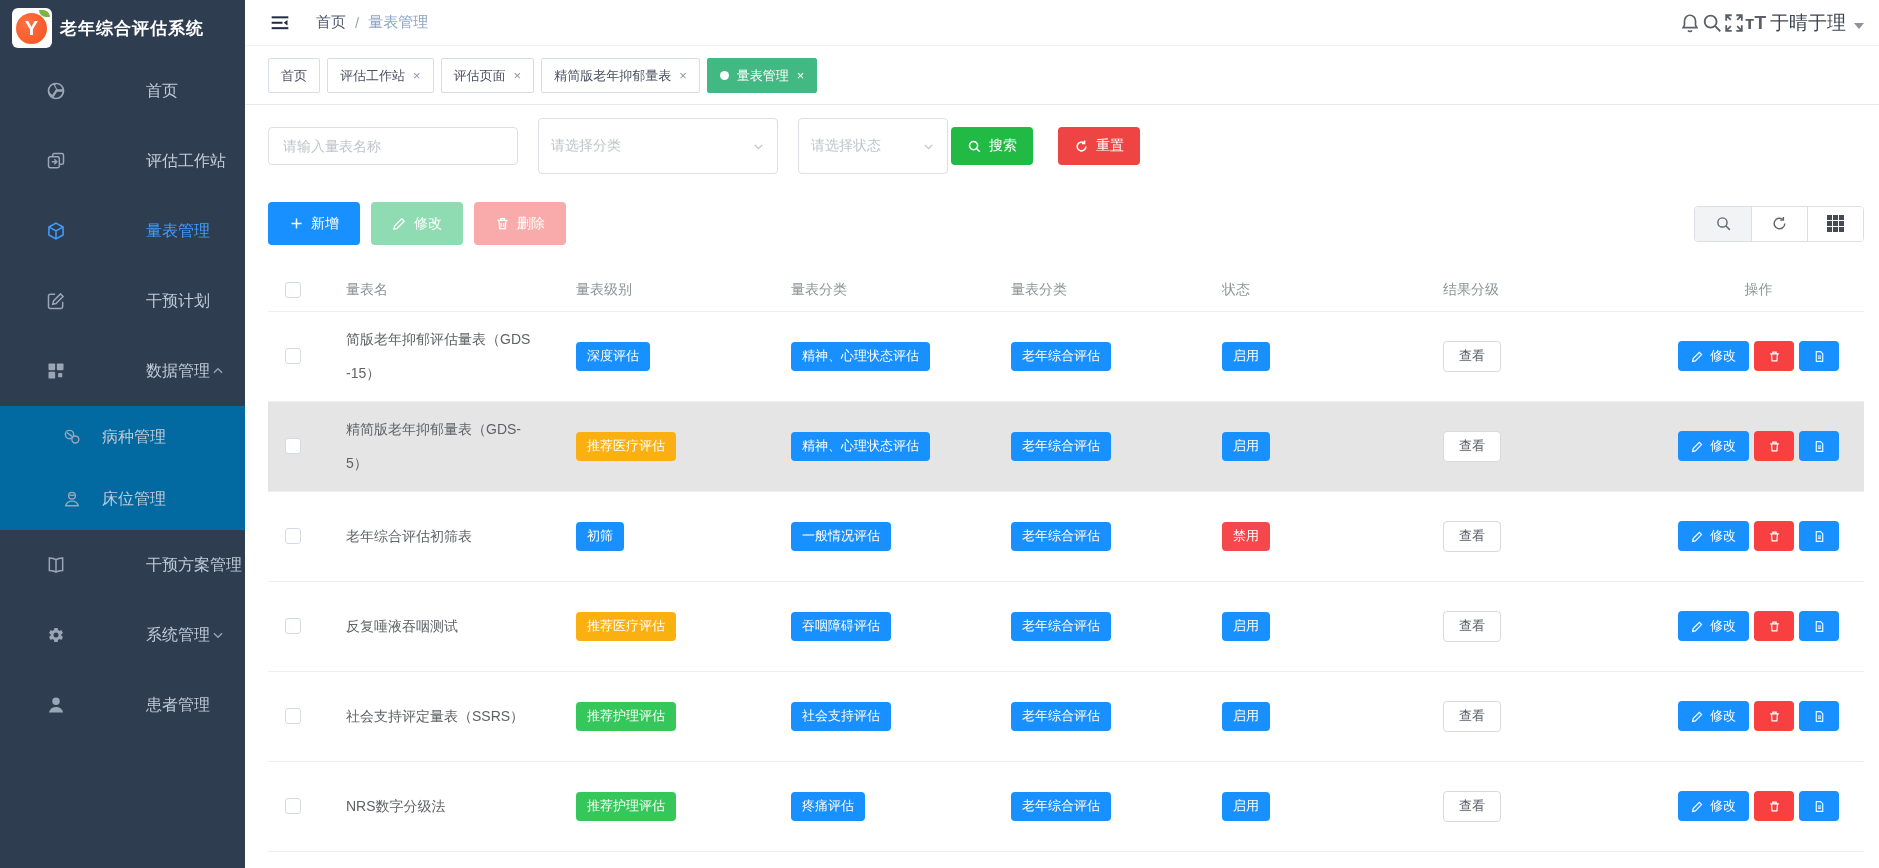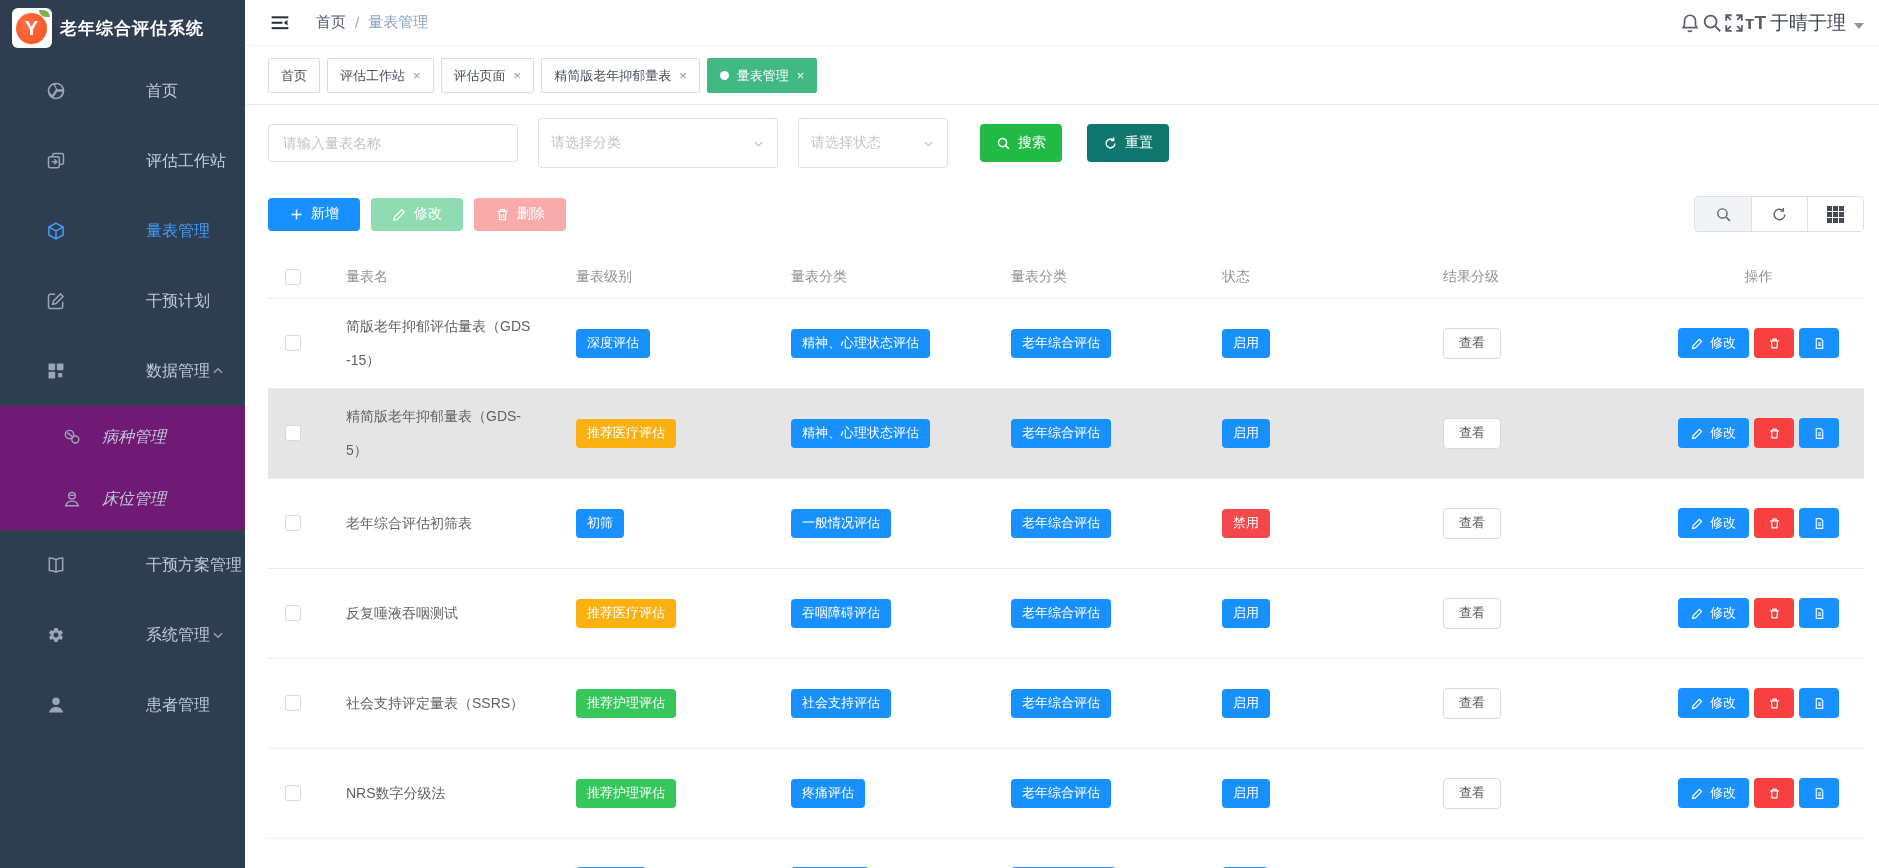--- a/index.html
+++ b/index.html
@@ -19,21 +19,21 @@
   .logo-title { color:#fff; font-size:17px; font-weight:bold; margin-left:8px; letter-spacing:1px; }
 
   .menu { }
   .menu-item { height:70px; display:flex; align-items:center; padding:0 20px 0 46px; cursor:pointer;
     font-size:16px; position:relative; }
   .menu-item .mi-icon { width:20px; height:20px; color:#9aa6b8; flex:0 0 20px; }
   .menu-item .mi-label { margin-left:80px; white-space:nowrap; }
   .menu-item.active { color:#409eff; }
   .menu-item.active .mi-icon { color:#409eff; }
   .menu-item .mi-arrow { margin-left:auto; width:14px; height:14px; color:#96a2b4; }
-  .submenu { background:#701a75;font-style:italic; }
+  .submenu { background:#0369a1; }
   .submenu .menu-item { height:62px; padding-left:62px; font-size:16px; }
   .submenu .mi-label { margin-left:20px; }
   svg.ic { display:block; width:100%; height:100%; }
 
   
   .main { flex:1; display:flex; flex-direction:column; min-width:0; }
 
   .navbar { height:46px; display:flex; align-items:center; padding:0 15px 0 23px;
     border-bottom:1px solid #f1f1f1; background:#fff; }
   .hamburger { width:24px; height:20px; color:#1f2d3d; cursor:pointer; }
@@ -58,34 +58,34 @@
   .tab.active .tab-close { color:#fff; }
   .tab-dot { width:9px; height:9px; border-radius:50%; background:#fff; }
 
   
   .content { flex:1; padding:13px 15px 0 23px; background:#fff; overflow:hidden; }
 
   .filters { display:flex; align-items:center; }
   .f-input { width:250px; height:38px; border:1px solid #dcdfe6; border-radius:4px; padding:0 14px;
     font-size:14px; color:#606266; outline:none; font-family:inherit; }
   .f-input::placeholder { color:#c0c4cc; }
-  .f-select { width:240px; height:50px; border:1px solid #dcdfe6; border-radius:4px; padding:0 12px;
+  .f-select { width:240px; height:56px; border:1px solid #dcdfe6; border-radius:4px; padding:0 12px;
     font-size:14px; color:#c0c4cc; display:flex; align-items:center; justify-content:space-between;
     cursor:pointer; background:#fff; }
   .f-select.small { width:150px; }
   .f-select .sel-arrow { width:13px; height:13px; color:#c0c4cc; }
-  .gap20 { margin-left:20px; } .gap15 { margin-left:32px; } .gap25 { margin-left:25px; }
+  .gap20 { margin-left:20px; } .gap15 { margin-left:3px; } .gap25 { margin-left:25px; }
   .btn { border:none; border-radius:4px; height:38px; color:#fff; font-size:14px; cursor:pointer;
     display:inline-flex; align-items:center; gap:7px; padding:0 16px; font-family:inherit; }
   .btn .b-icon { width:15px; height:15px; }
   .btn-search { background:#21ba45; }
-  .btn-reset { background:#0f766e; }
+  .btn-reset { background:#ef4444; }
 
   .actions { margin-top:28px; display:flex; align-items:center; }
-  .btn-crud { height:33px; padding:0 21px; font-size:14px; }
+  .btn-crud { height:43px; padding:0 21px; font-size:14px; }
   .btn-add { background:#1890ff; }
   .btn-edit-dis { background:#90dcb2; cursor:not-allowed; margin-left:11px; }
   .btn-del-dis { background:#f9abab; cursor:not-allowed; margin-left:11px; }
   .icon-group { margin-left:auto; display:flex; border:1px solid #dcdfe6; border-radius:4px; overflow:hidden; }
   .icon-btn { width:56px; height:34px; background:#fff; display:flex; align-items:center; justify-content:center;
     cursor:pointer; color:#5f6670; }
   .icon-btn + .icon-btn { border-left:1px solid #dcdfe6; }
   .icon-btn.pressed { background:#f2f3f5; }
   .icon-btn svg { width:17px; height:17px; }
   .grid-glyph { display:grid; grid-template-columns:repeat(3,5px); grid-template-rows:repeat(3,5px); gap:1px; }

